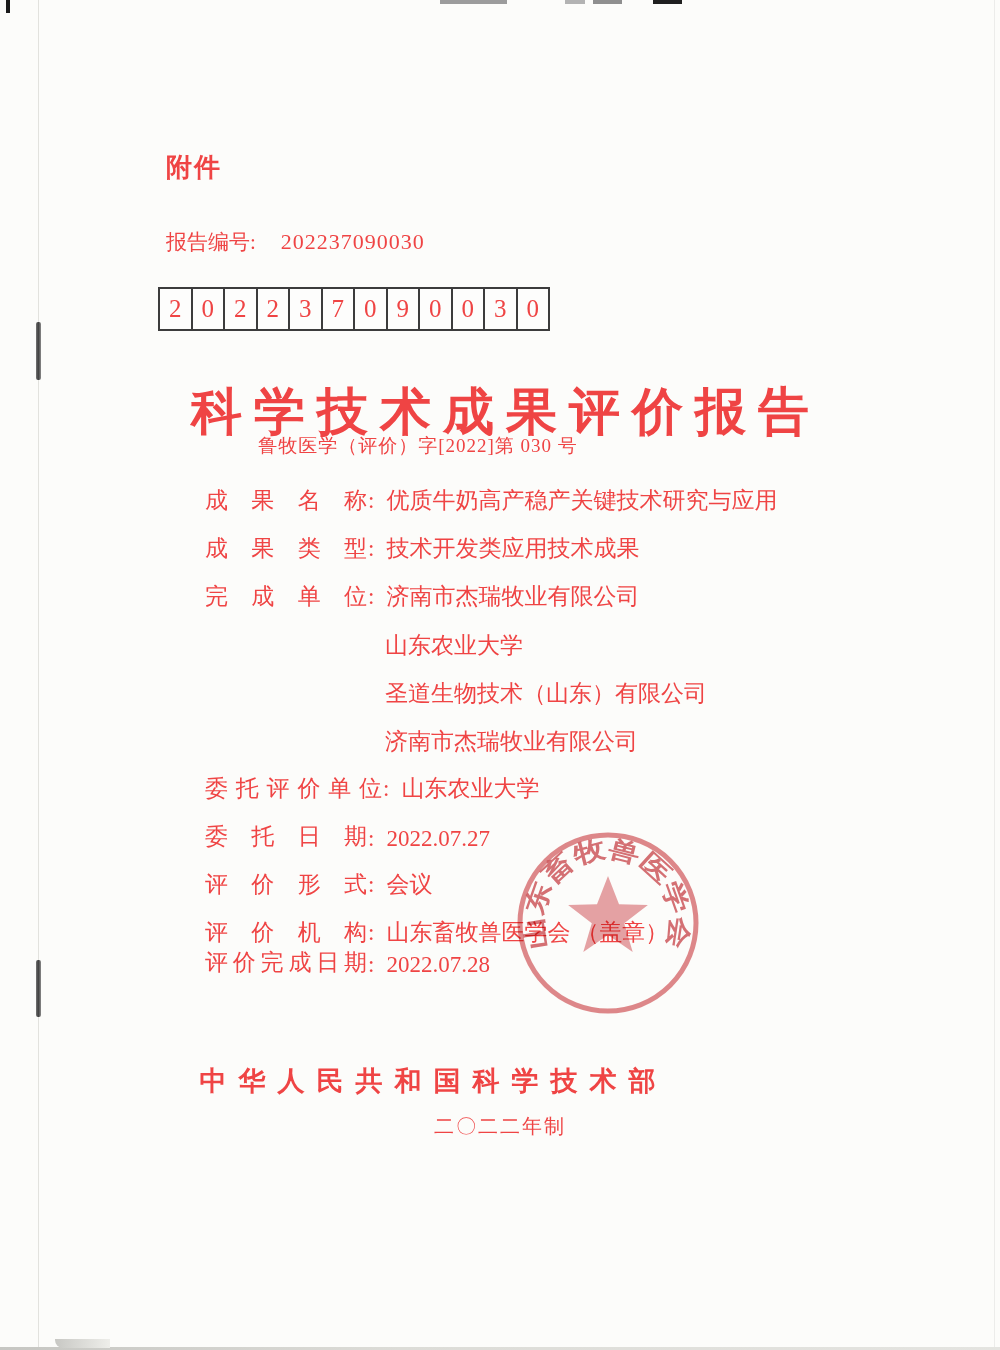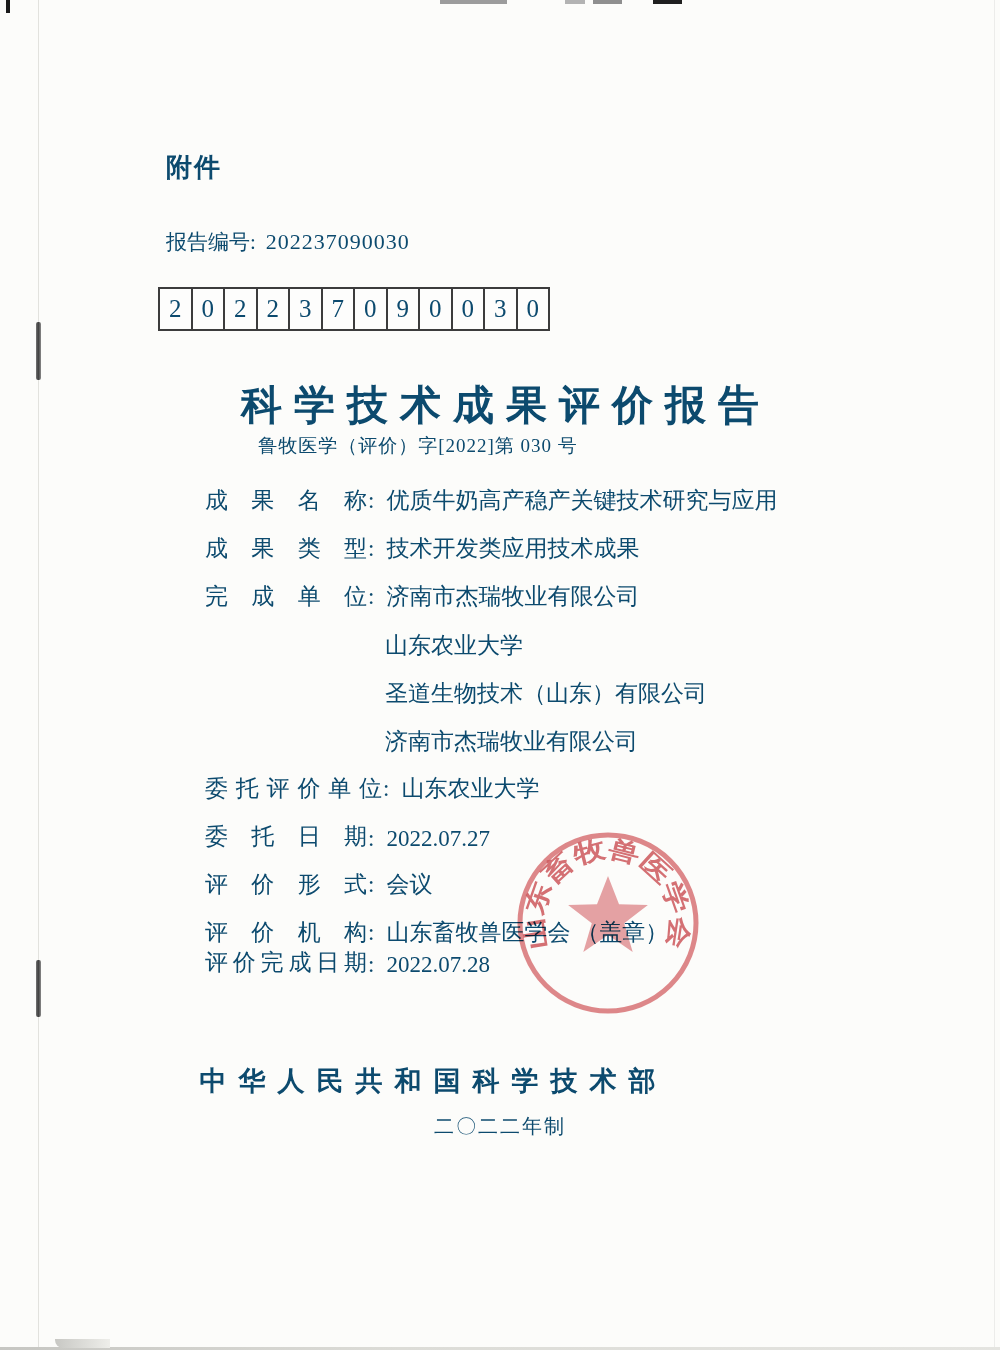--- a/index.html
+++ b/index.html
@@ -2,21 +2,21 @@
 <html><head>
 <meta charset="utf-8">
 <style>
   html,body{margin:0;padding:0;background:#ffffff;}
   .page{
     position:relative;
     width:1000px;height:1350px;
     background:#fcfcfa;
     overflow:hidden;
     font-family:"Liberation Serif", serif;
-    color:#0c4a6e;
+    color:#ef4444;
   }
   
   .fold-line{position:absolute;left:38px;top:0;width:1px;height:1350px;background:#e2e2de;}
   .right-edge-line{position:absolute;left:994px;top:0;width:1px;height:1350px;background:#ececea;}
   .corner-mark{position:absolute;left:6px;top:0;width:4px;height:13px;background:#1a1a1a;}
   .staple{position:absolute;left:36px;width:5px;border-radius:2px;
     background:linear-gradient(to right,#777 0%,#3d3d3d 45%,#8a8a8a 100%);}
   .staple.s1{top:322px;height:58px;}
   .staple.s2{top:960px;height:57px;}
   .edge-dash{position:absolute;top:0;height:4px;}
@@ -28,36 +28,36 @@
     background:linear-gradient(to right,#c6c6c2,#dcdcd7 40%,#e4e4e0);}
   .bottom-wedge{position:absolute;left:55px;bottom:2px;width:55px;height:9px;
     background:linear-gradient(to right,#c8c8c4,#eeeeea);border-radius:0 0 0 8px;}
   
   .attachment{
     position:absolute;left:166px;top:150px;
     font-family:"Liberation Sans", sans-serif;
     font-weight:700;font-size:26px;letter-spacing:2px;
   }
   .report-no{position:absolute;left:166px;top:228px;font-size:21px;}
-  .report-no .num{font-size:22px;margin-left:10px;letter-spacing:1px;}
+  .report-no .num{font-size:22px;margin-left:25px;letter-spacing:1px;}
   .code-grid{
     position:absolute;left:158px;top:287px;
     display:flex;width:392px;height:44px;
     border:2px solid #3c3c3c;box-sizing:border-box;background:#fdfdfc;
   }
   .code-cell{
     flex:1;display:flex;align-items:center;justify-content:center;
     border-right:2px solid #3c3c3c;font-size:25px;
   }
   .code-cell:last-child{border-right:none;}
   .title{
     position:absolute;left:0;top:378px;width:1000px;
     text-align:center;
     font-family:"Liberation Sans", sans-serif;
-    font-weight:700;font-size:41px;letter-spacing:12px;
+    font-weight:700;font-size:51px;letter-spacing:12px;
     padding-left:12px;box-sizing:border-box;
     margin:0;
   }
   .doc-no{
     position:absolute;left:0;top:433px;width:836px;
     text-align:center;font-size:19px;letter-spacing:1px;
   }
   .frow{position:absolute;left:205px;font-size:23px;white-space:nowrap;}
   .flabel{
     display:inline-block;width:162px;

